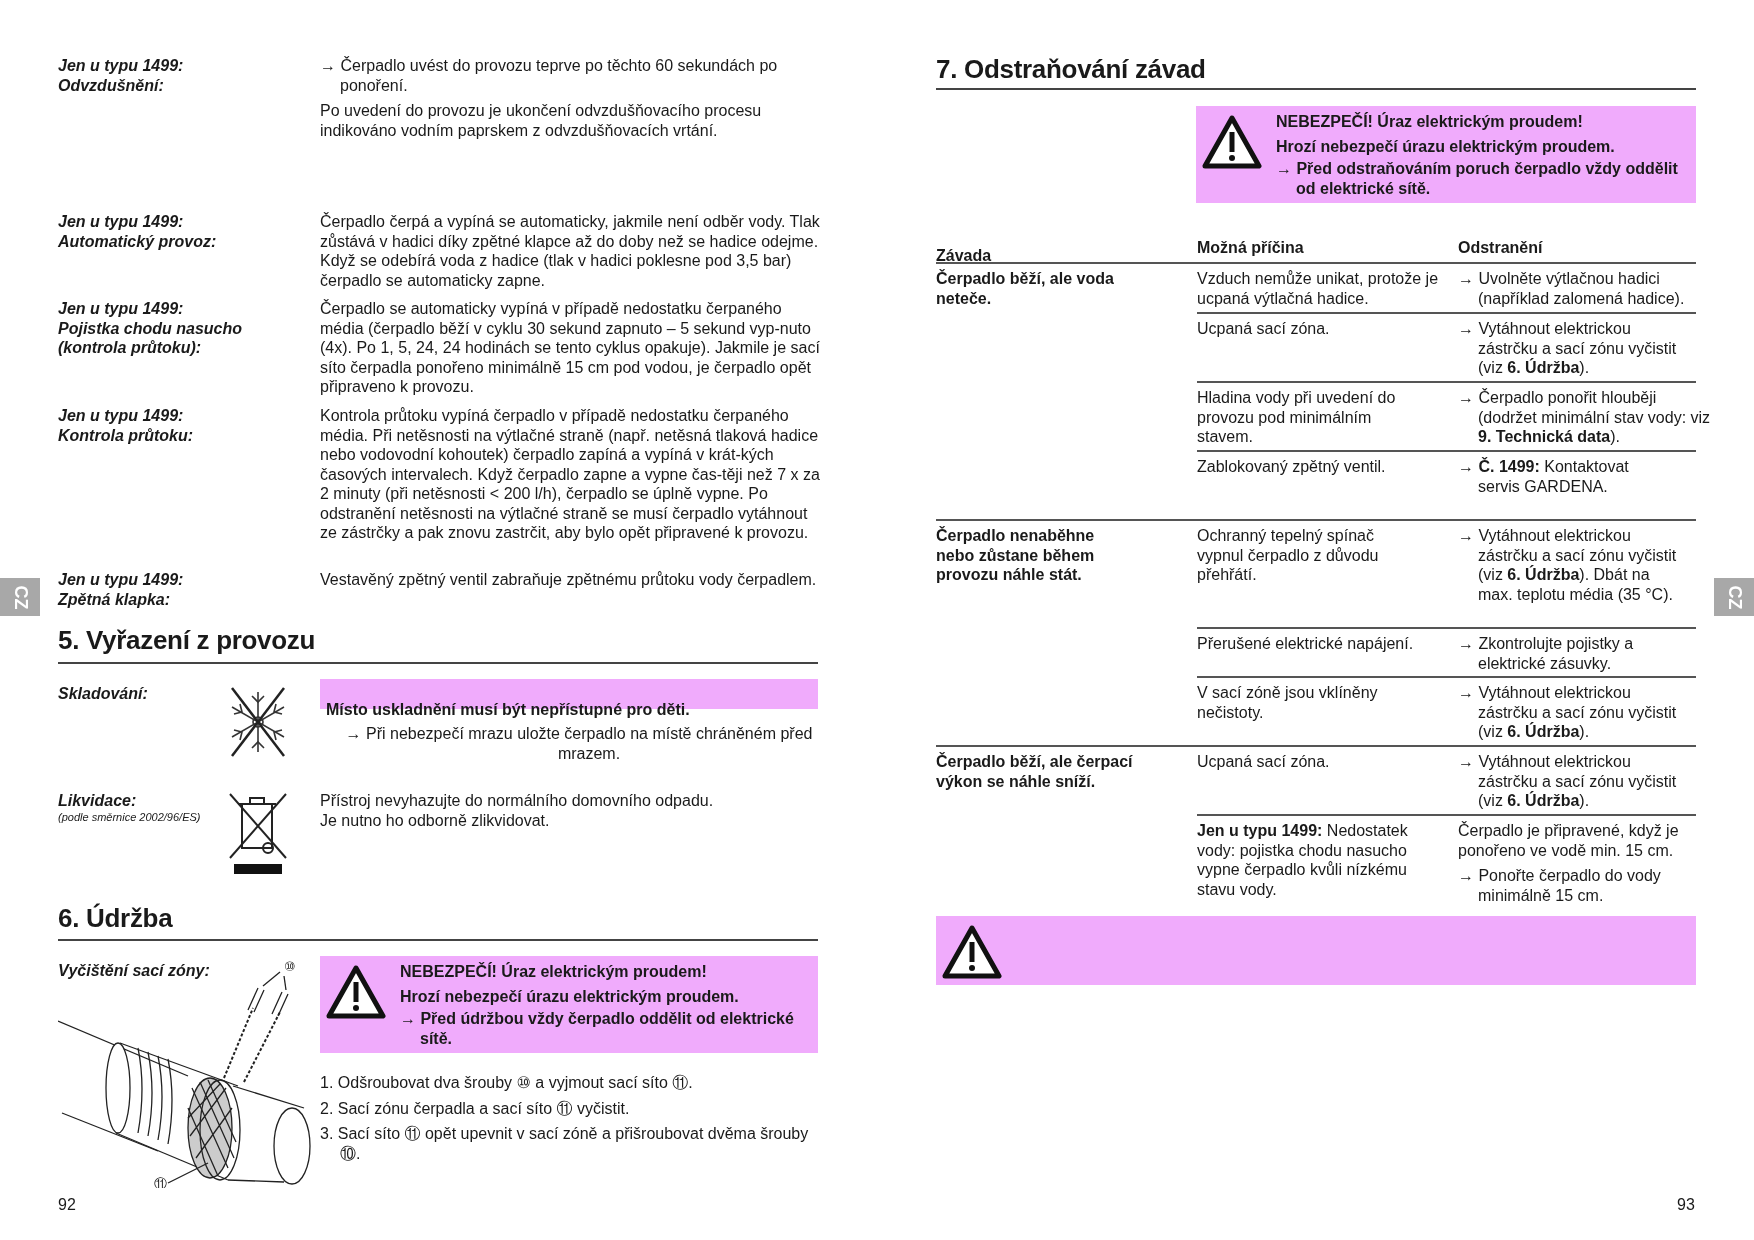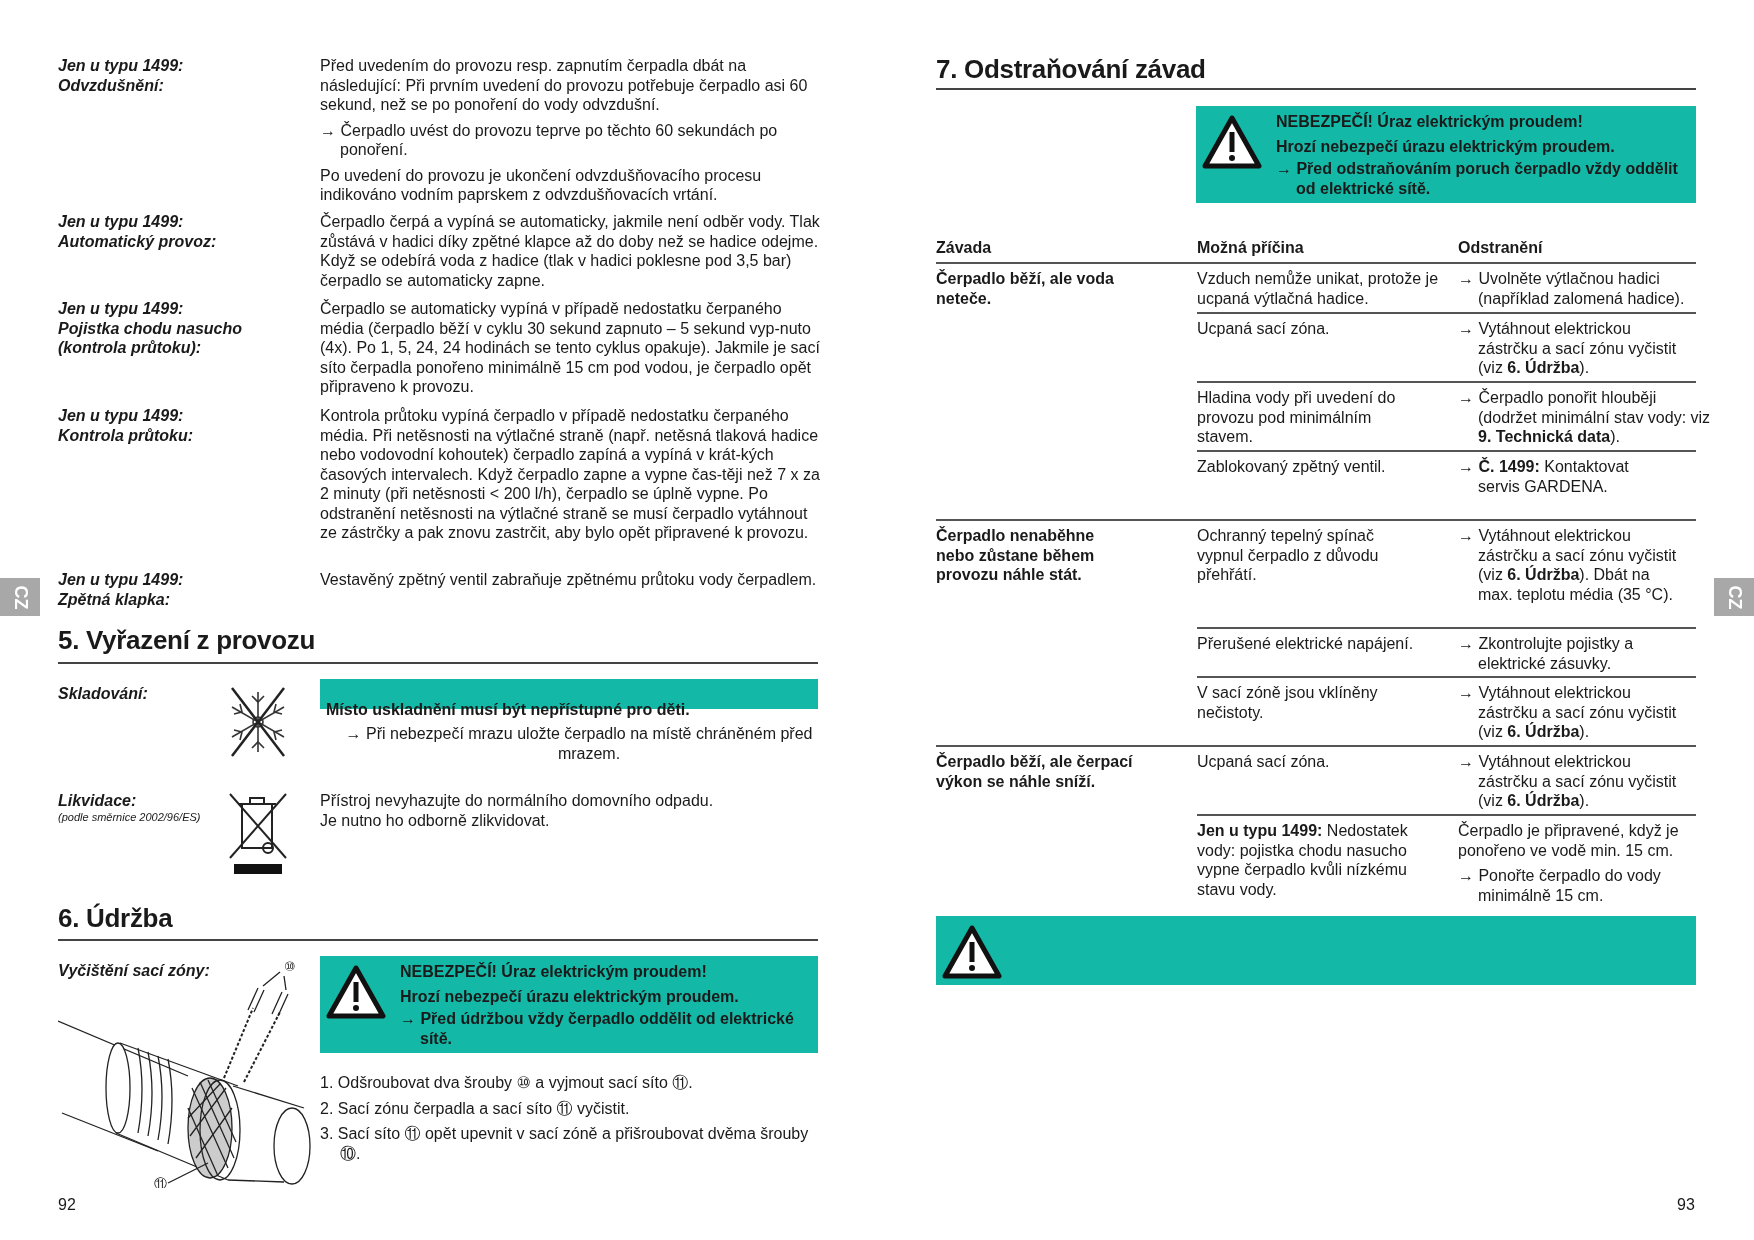--- a/index.html
+++ b/index.html
@@ -5,42 +5,41 @@
   html, body { margin:0; padding:0; background:#fff; }
   body { width:1754px; height:1240px; position:relative; overflow:hidden;
          font-family:"Liberation Sans", sans-serif; color:#1a1a1a; }
   .abs { position:absolute; }
   .lbl { font-style:italic; font-weight:bold; font-size:16px; line-height:19.5px; }
   .txt { font-size:16px; line-height:19.5px; }
   .p { margin:0 0 6px 0; }
   .arrow-item { padding-left:20px; text-indent:-20px; }
   .h2 { font-size:26px; font-weight:bold; letter-spacing:-0.3px; }
   .rule { height:2px; background:#444; }
-  .graybox { background:#14b8a6; }
+  .graybox { background:#f0abfc; }
   .warn-title { font-weight:bold; font-size:16px; line-height:25px; }
   .tbl-head { font-weight:bold; font-size:16px; }
   .row-line { height:1.5px; background:#555; }
   .cell { font-size:16px; line-height:19.5px; }
   .bold { font-weight:bold; }
   .cz-tab { background:#a8a8a8; color:#fff; font-weight:bold; font-size:18px;
             width:40px; height:38px; display:flex; align-items:center; justify-content:center; }
   .cz-tab span { transform:rotate(90deg); display:inline-block; }
   .pagenum { font-size:16px; }
 </style>
 </head>
 <body>
 
 <div>
 
   <div class="abs lbl" style="left:58px;top:56px;width:240px;">
     <div>Jen u typu 1499:</div>
     <div>Odvzdušnění:</div>
   </div>
   <div class="abs txt" style="left:320px;top:56px;width:500px;">
-    <p class="p">Před uvedením do provozu resp. zapnutím čerpadla dbát na následující: Při prvním uvedení do provozu potřebuje čerpadlo asi 60 sekund, než se po ponoření do vody odvzdušní.</p>
     <p class="p arrow-item">→ Čerpadlo uvést do provozu teprve po těchto 60 sekundách po ponoření.</p>
     <p class="p">Po uvedení do provozu je ukončení odvzdušňovacího procesu indikováno vodním paprskem z odvzdušňovacích vrtání.</p>
   </div>
 
   <div class="abs lbl" style="left:58px;top:212px;width:240px;">
     <div>Jen u typu 1499:</div>
     <div>Automatický provoz:</div>
   </div>
   <div class="abs txt" style="left:320px;top:212px;width:500px;">
     <p class="p">Čerpadlo čerpá a vypíná se automaticky, jakmile není odběr vody. Tlak zůstává v hadici díky zpětné klapce až do doby než se hadice odejme. Když se odebírá voda z hadice (tlak v hadici poklesne pod 3,5 bar) čerpadlo se automaticky zapne.</p>
@@ -187,21 +186,21 @@
         <circle cx="30" cy="44" r="3" fill="#111"></circle>
       </svg>
     </div>
     <div class="abs" style="left:80px;top:3px;width:410px;">
       <div class="warn-title">NEBEZPEČÍ! Úraz elektrickým proudem!</div>
       <div class="warn-title">Hrozí nebezpečí úrazu elektrickým proudem.</div>
       <div class="bold arrow-item" style="font-size:16px;line-height:19.5px;">→ Před odstraňováním poruch čerpadlo vždy oddělit od elektrické sítě.</div>
     </div>
   </div>
 
-  <div class="abs tbl-head" style="left:936px;top:239px;">Závada</div>
+  <div class="abs tbl-head" style="left:936px;top:247px;">Závada</div>
   <div class="abs tbl-head" style="left:1197px;top:239px;">Možná příčina</div>
   <div class="abs tbl-head" style="left:1458px;top:239px;">Odstranění</div>
   <div class="abs row-line" style="left:936px;top:262px;width:760px;"></div>
 
   <div class="abs cell bold" style="left:936px;top:269px;width:200px;">Čerpadlo běží, ale voda neteče.</div>
 
   <div class="abs cell" style="left:1197px;top:269px;width:245px;">Vzduch nemůže unikat, protože je ucpaná výtlačná hadice.</div>
   <div class="abs cell arrow-item" style="left:1458px;top:269px;width:238px;"><span>→ Uvolněte výtlačnou hadici (například zalomená hadice).</span></div>
   <div class="abs row-line" style="left:1197px;top:312px;width:499px;"></div>
 

